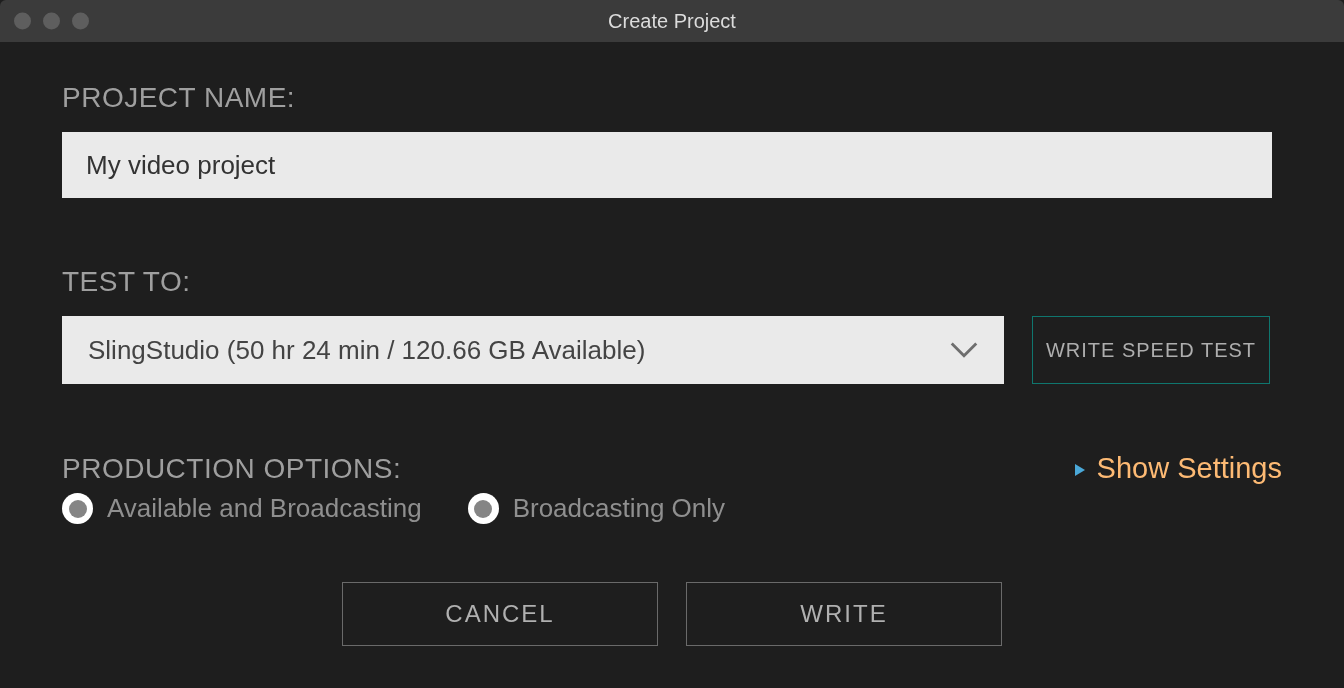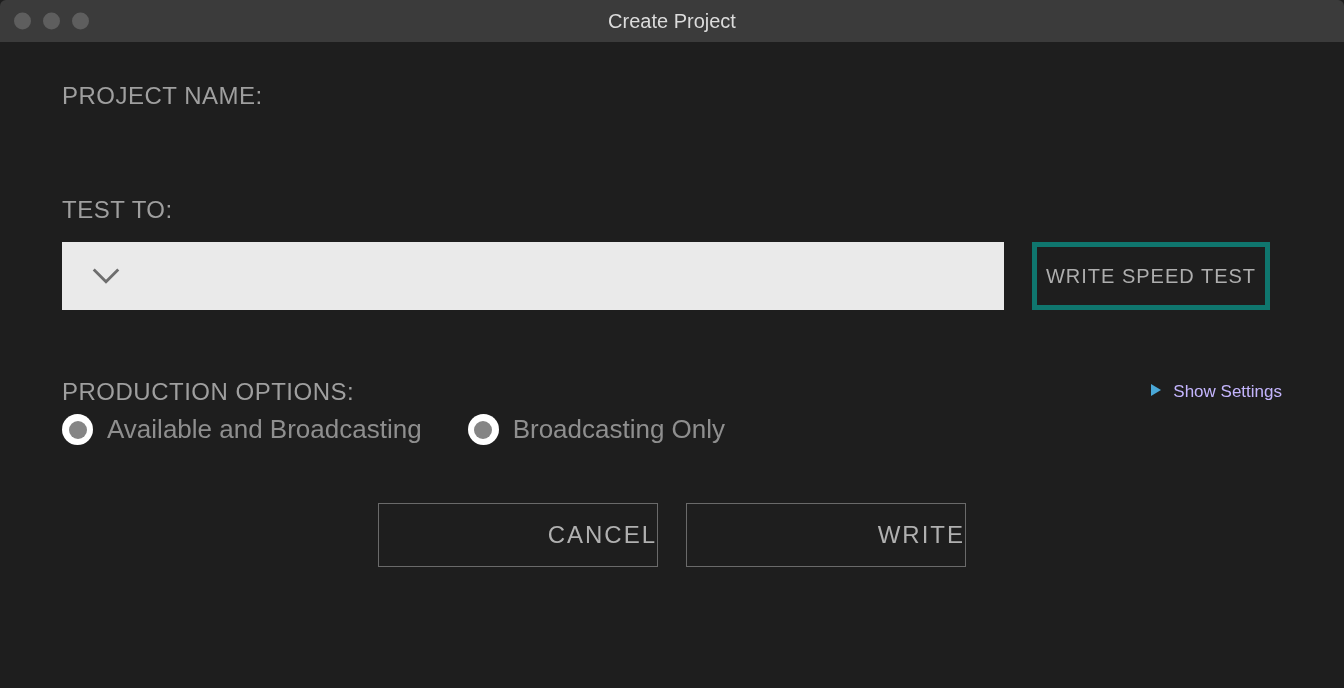--- a/index.html
+++ b/index.html
@@ -22,21 +22,21 @@
       top: 50%;
       transform: translateY(-50%);
       display: flex;
       gap: 12px;
     }
     .tl-dot { width: 17px; height: 17px; border-radius: 50%; background: #5e5e5e; }
     .title-text { color: #dcdcdc; font-size: 20px; font-weight: 400; }
     .body { padding: 40px 62px 0 62px; }
     .section-label {
       color: #9f9f9f;
-      font-size: 24px;
+      font-size: 28px;
       letter-spacing: 0.5px;
       font-weight: 400;
       margin-bottom: 18px;
     }
     .project-name-input {
       width: 1210px;
       height: 66px;
       background: #eaeaea;
       color: #333;
       font-size: 26px;
@@ -64,43 +64,43 @@
     }
     .dropdown-text { color: #444; font-size: 26px; }
     .chevron {
       width: 36px; height: 36px;
       display: flex; align-items: center; justify-content: center;
     }
     .chevron svg { stroke: #6e6e6e; stroke-width: 3; fill: none; }
     .speed-test-btn {
       width: 238px;
       height: 68px;
-      border: 5px solid #0f766e;
+      border: 1px solid #0f766e;
       background: transparent;
       color: #aeaeae;
       font-size: 20px;
       letter-spacing: 1px;
       display: flex;
       align-items: center;
       justify-content: center;
       cursor: pointer;
     }
     .spacer-lg { height: 68px; }
     .prod-header {
       display: flex;
       align-items: center;
       justify-content: space-between;
       margin-bottom: 8px;
     }
     .show-settings {
       display: flex;
       align-items: center;
       gap: 9px;
-      color: #c4b5fd;
-      font-size: 17px;
+      color: #fdba74;
+      font-size: 29px;
       cursor: pointer;
     }
     .tri-icon svg { fill: #4aa8d8; }
     .radio-row {
       display: flex;
       gap: 46px;
       align-items: center;
     }
     .radio-item {
       display: flex;
@@ -119,56 +119,58 @@
     .radio-label { font-size: 26px; }
     .radio-label.active { color: #e6e6e6; }
     .radio-label.dim { color: #8f8f8f; }
     .footer-btns {
       display: flex;
       justify-content: center;
       gap: 28px;
       margin-top: 58px;
     }
     .btn-large {
-      width: 280px;
+      width: 316px;
       height: 64px;
       border: 1px solid #6a6a6a;
       background: transparent;
       color: #b0b0b0;
       font-size: 24px;
       letter-spacing: 2px;
       display: flex;
       align-items: center;
-      justify-content: flex-end;
+      justify-content: center;
       cursor: pointer;
     }
   </style>
 </head>
 <body>
 
 <div class="window">
 
   <div class="titlebar">
     <div class="traffic-lights">
       <div class="tl-dot"></div>
       <div class="tl-dot"></div>
       <div class="tl-dot"></div>
     </div>
     <div class="title-text">Create Project</div>
   </div>
 
   <div class="body">
 
     <div class="section-label">PROJECT NAME:</div>
+    <input type="text" class="project-name-input" value="My video project" style="">
 
     <div class="spacer-lg"></div>
 
     <div class="section-label">TEST TO:</div>
     <div class="save-to-row">
       <div class="dropdown">
+        <span class="dropdown-text">SlingStudio (50 hr 24 min / 120.66 GB Available)</span>
         <span class="chevron">
           <svg viewBox="0 0 36 36" width="34" height="34">
               <polyline points="5,11 18,24 31,11"></polyline>
             </svg>
         </span>
       </div>
       <div class="speed-test-btn">
         <span>WRITE SPEED TEST</span>
       </div>
     </div>

